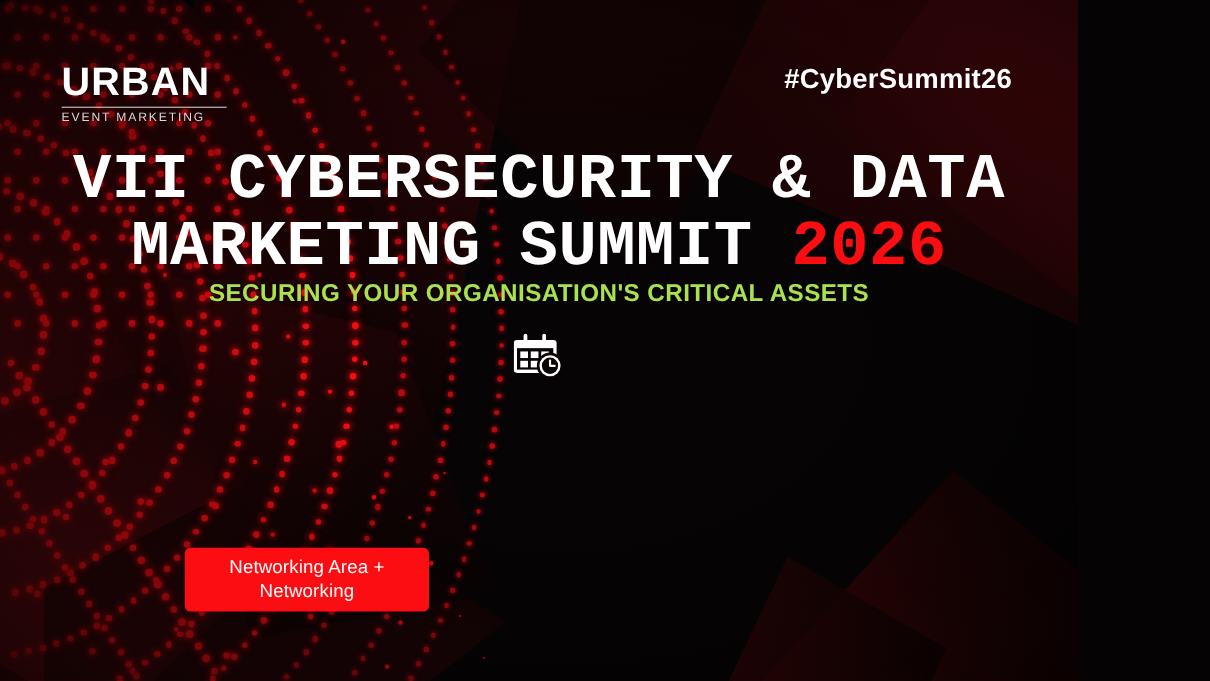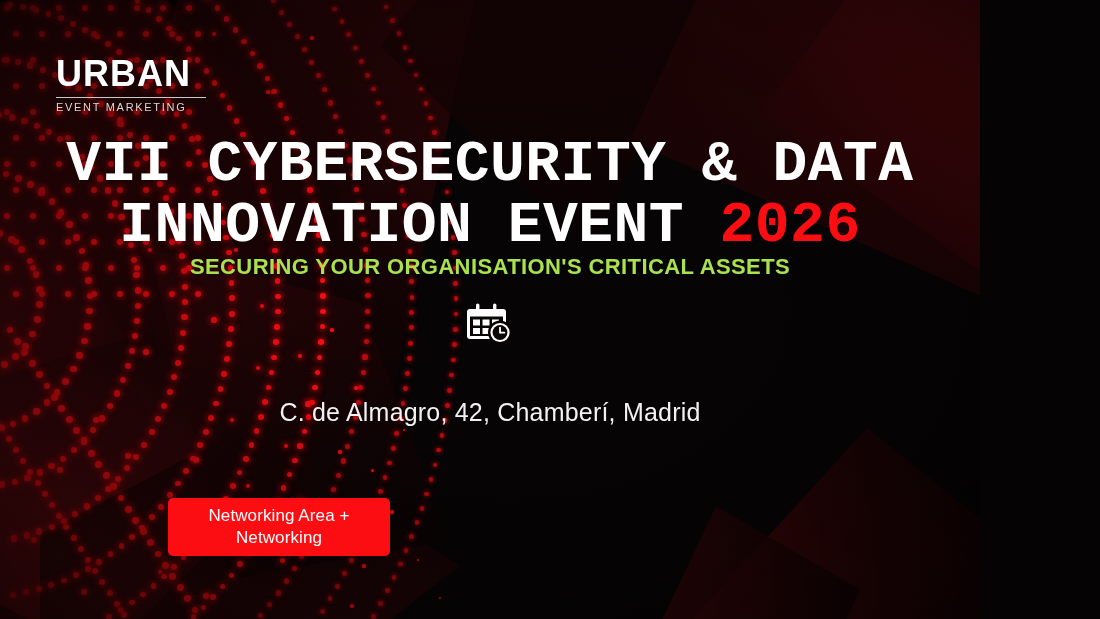--- a/index.html
+++ b/index.html
@@ -803,25 +803,26 @@
   <div class="vignette"></div>
 
   <div class="content">
 
     <div id="logo">
       <div class="brand">URBAN</div>
       <div class="rule"></div>
       <div class="tagline">EVENT MARKETING</div>
     </div>
 
+    <div id="hashtag">#CyberSummit26</div>
 
     <div id="title-block">
       <div class="title-line">VII CYBERSECURITY &amp; DATA</div>
       <div class="title-line">
-        <span>INNOVATION EVENT</span>
+        <span>MARKETING SUMMIT</span>
         <span class="year">2026</span>
       </div>
     </div>
 
     <div id="subtitle">SECURING YOUR ORGANISATION'S CRITICAL ASSETS</div>
 
     <div id="cal-icon">
       <svg viewBox="0 0 46 42" width="46" height="42" aria-hidden="true">
         <g fill="#ffffff">
 
@@ -840,20 +841,19 @@
 
           <circle cx="33" cy="29.5" r="12" fill="#0a0405"></circle>
           <circle cx="33" cy="29.5" r="9.6" fill="#ffffff"></circle>
           <circle cx="33" cy="29.5" r="7.4" fill="#0a0405"></circle>
           <rect x="32.1" y="23.8" width="1.9" height="6.6" rx=".9" fill="#ffffff"></rect>
           <rect x="32.6" y="28.7" width="5.6" height="1.9" rx=".9" fill="#ffffff"></rect>
         </g>
       </svg>
     </div>
 
-    <div id="venue-line">C. de Almagro, 42, Chamberí, Madrid</div>
 
     <div id="pills">
       <div class="pill">Networking Area + Networking</div>
     </div>
 
   </div>
 </div>
 
 </body></html>

